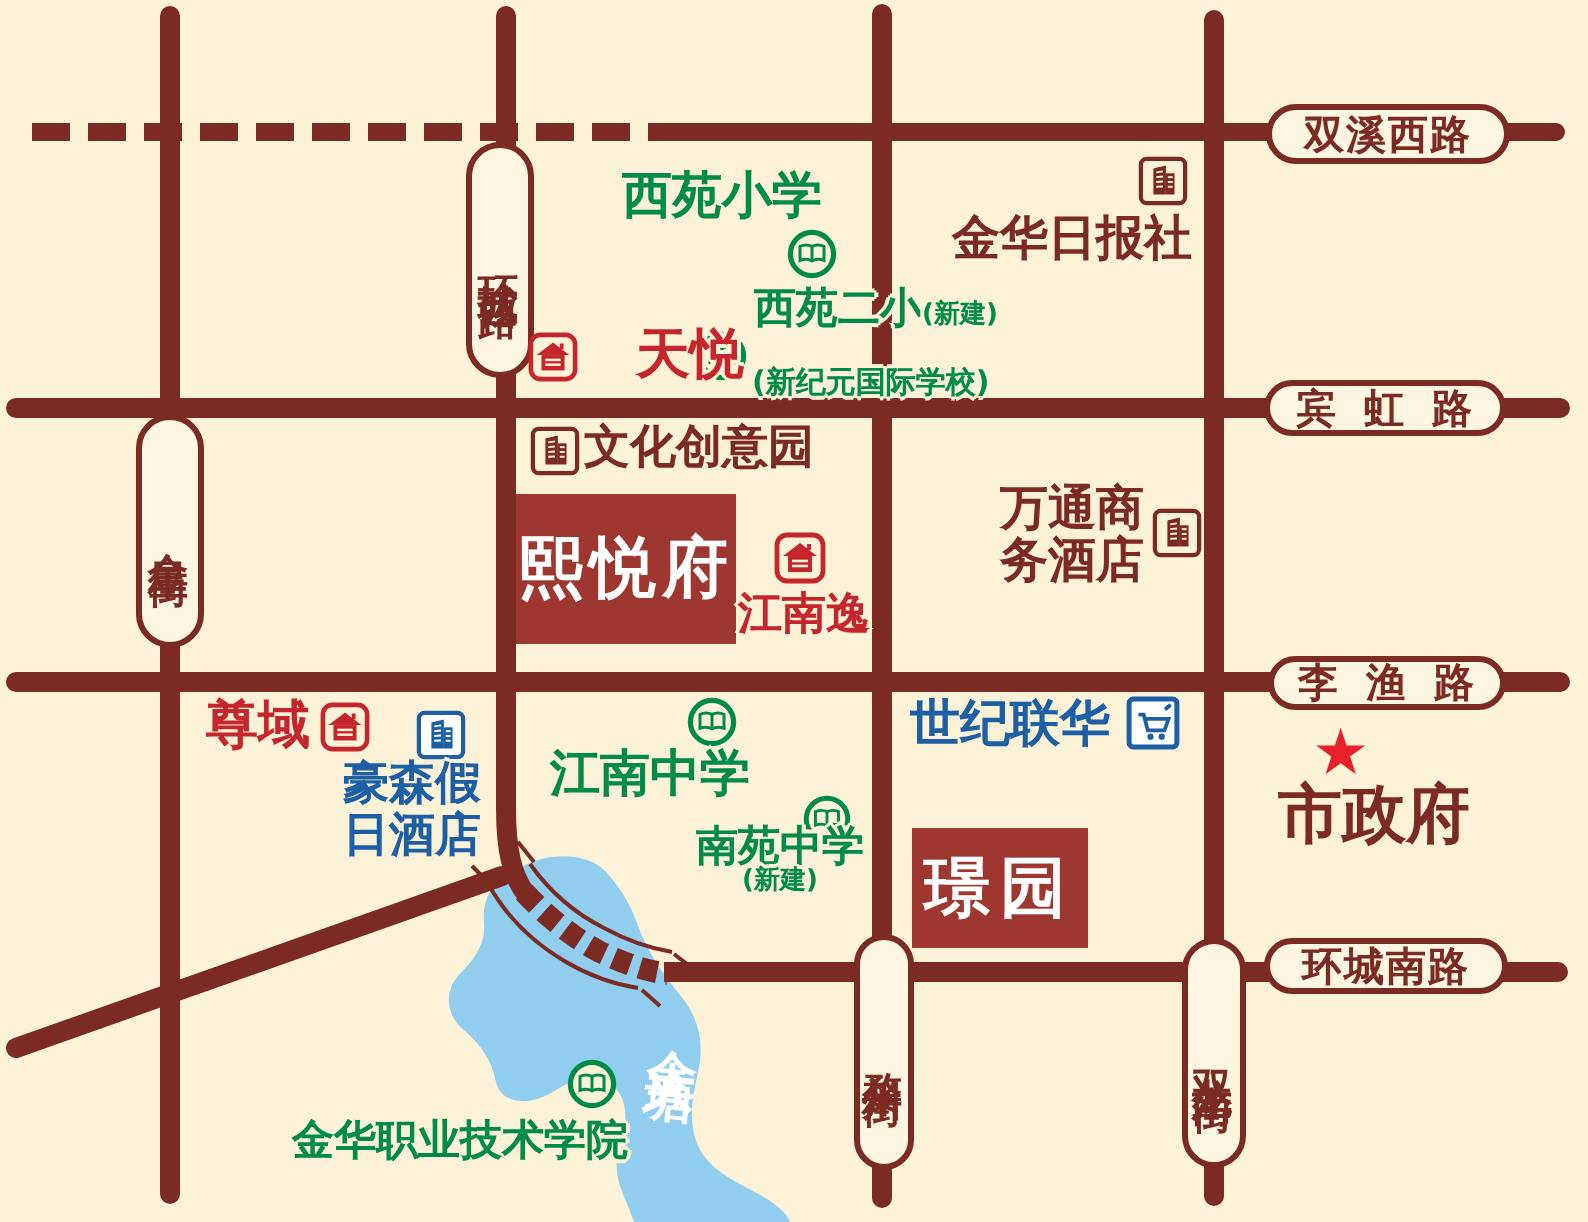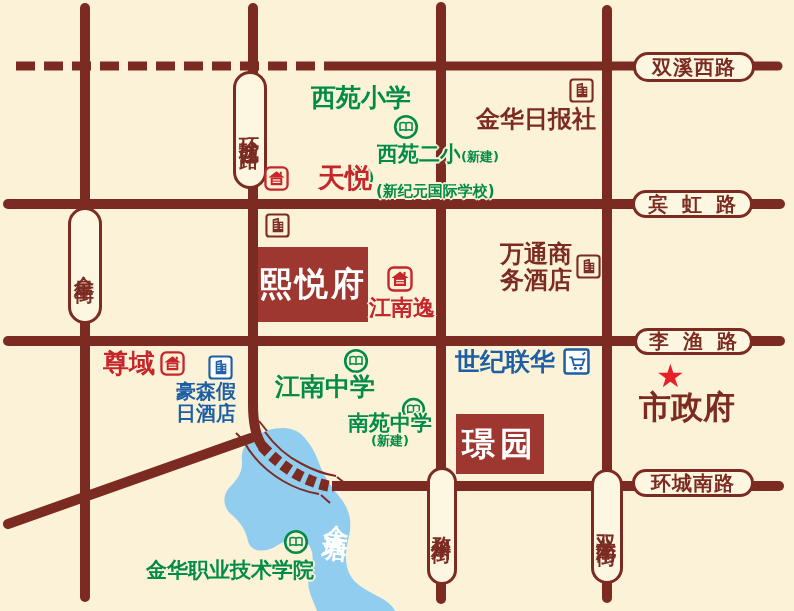--- a/index.html
+++ b/index.html
@@ -159,20 +159,21 @@
           <line x1="9.5" y1="8.5" x2="13" y2="8"></line>
           <line x1="9.5" y1="11" x2="13" y2="10.7"></line>
           <line x1="9.5" y1="13.5" x2="13" y2="13.3"></line>
           <line x1="9.5" y1="16" x2="13" y2="15.9"></line>
           <line x1="15.5" y1="11" x2="18" y2="11"></line>
           <line x1="15.5" y1="13.5" x2="18" y2="13.5"></line>
           <line x1="15.5" y1="16" x2="18" y2="16"></line>
         </g>
       </svg>
   </span>
+  <div class="poi maroon" style="left:292px;top:212px;font-size:23px;">文化创意园</div>
 
   <span class="icon" style="left:387px;top:266px;">
     <svg width="26" height="26" viewBox="0 0 26 26">
         <rect x="1.5" y="1.5" width="23" height="23" rx="5" fill="#fcf2d7" stroke="#c5262c" stroke-width="2.4"></rect>
         <path d="M13,5.5 L21.5,12 H4.5 Z" fill="#c5262c"></path>
         <rect x="16.5" y="6" width="2" height="3" fill="#c5262c"></rect>
         <rect x="7" y="12" width="12" height="8" fill="#c5262c"></rect>
         <line x1="9" y1="14.5" x2="17" y2="14.5" stroke="#fcf2d7" stroke-width="1.3"></line>
         <line x1="9" y1="17" x2="17" y2="17" stroke="#fcf2d7" stroke-width="1.3"></line>
       </svg>
@@ -221,21 +222,21 @@
           <line x1="9.5" y1="8.5" x2="13" y2="8"></line>
           <line x1="9.5" y1="11" x2="13" y2="10.7"></line>
           <line x1="9.5" y1="13.5" x2="13" y2="13.3"></line>
           <line x1="9.5" y1="16" x2="13" y2="15.9"></line>
           <line x1="15.5" y1="11" x2="18" y2="11"></line>
           <line x1="15.5" y1="13.5" x2="18" y2="13.5"></line>
           <line x1="15.5" y1="16" x2="18" y2="16"></line>
         </g>
       </svg>
   </span>
-  <div class="poi blue center" style="left:169px;top:380px;width:74px;font-size:20px;line-height:1.12;">
+  <div class="poi blue center" style="left:169px;top:380px;width:74px;font-size:23px;line-height:1.12;">
     <div>豪森假</div>
     <div>日酒店</div>
   </div>
 
   <span class="icon" style="left:343px;top:348px;">
     <svg width="26" height="26" viewBox="0 0 26 26">
         <circle cx="13" cy="13" r="10.8" fill="#fcf2d7" stroke="#008c47" stroke-width="2.6"></circle>
         <path d="M7,9.2 Q10.2,7.8 13,9.2 Q15.8,7.8 19,9.2 V16.2 Q15.8,15 13,16.4 Q10.2,15 7,16.2 Z" fill="none" stroke="#008c47" stroke-width="1.5"></path>
         <line x1="13" y1="9.2" x2="13" y2="16.4" stroke="#008c47" stroke-width="1.5"></line>
       </svg>

